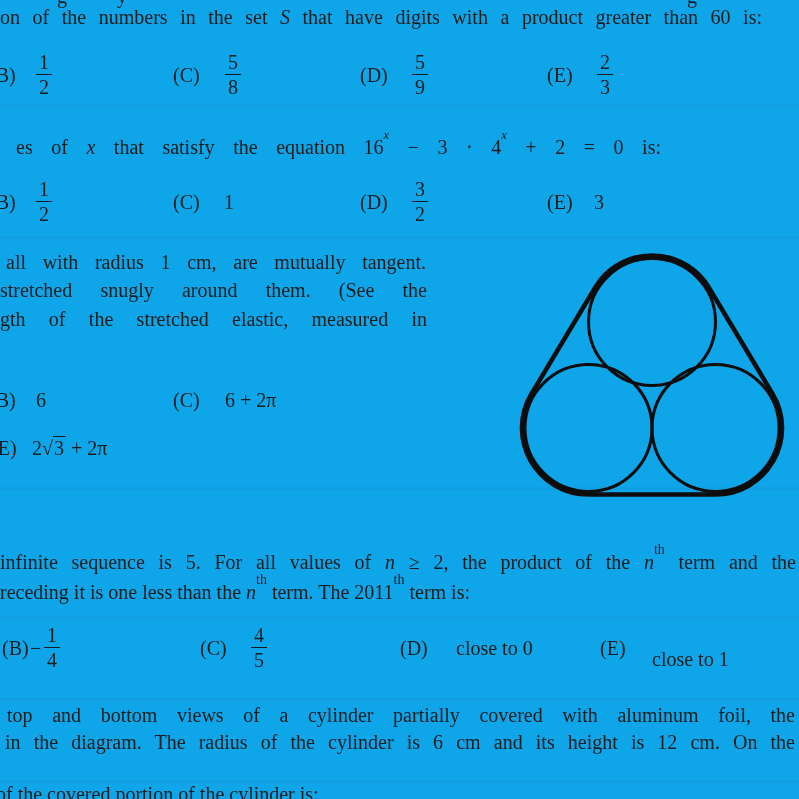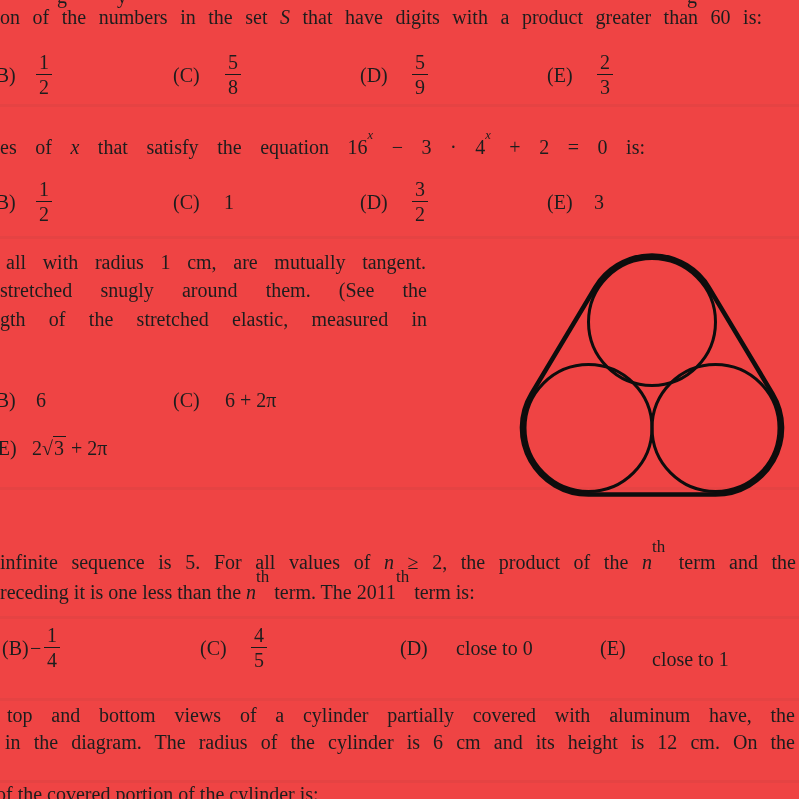--- a/index.html
+++ b/index.html
@@ -1,33 +1,33 @@
 <!DOCTYPE html>
 <html><head>
 <meta charset="utf-8">
 <style>
   html,body{margin:0;padding:0;background:#e8e8e8;}
   .page{
     position:relative;width:799px;height:799px;overflow:hidden;
-    background:#ef4444;color:#1d1d1d;
+    background:#0ea5e9;color:#1d1d1d;
     font-family:"Liberation Serif","DejaVu Serif",serif;
     font-size:20px;line-height:25px;
   }
   .line{position:absolute;white-space:nowrap;}
   .jline{position:absolute;text-align:justify;text-align-last:justify;}
   .frag{position:absolute;top:-16px;white-space:nowrap;}
   .row{position:absolute;left:0;width:799px;height:60px;}
   .clabel{position:absolute;white-space:nowrap;}
   .cval{position:absolute;white-space:nowrap;}
   .frac{position:absolute;display:inline-block;text-align:center;}
   .frac .num,.frac .den{display:block;font-size:20px;line-height:24px;padding:0 3px;}
   .frac .den{border-top:1.8px solid #1a1a1a;}
   .ital{font-style:italic;}
   sup.exp{font-size:12.5px;font-style:italic;position:relative;top:-0.55em;line-height:0;}
-  sup.ord{font-size:17px;position:relative;top:-0.55em;line-height:0;}
+  sup.ord{font-size:14px;position:relative;top:-0.55em;line-height:0;}
   .sqrt-radicand{border-top:1.8px solid #1a1a1a;padding:0 2px 0 1px;}
   .streak{position:absolute;left:0;width:799px;height:3px;background:rgba(60,60,60,0.05);}
   .diagram-svg{position:absolute;left:0;top:0;pointer-events:none;}
 </style>
 </head>
 <body>
 
 <div class="page">
 
   <div class="streak" style="top:104px"></div>
@@ -61,21 +61,21 @@
         <span class="num">5</span>
         <span class="den">9</span>
       </span>
     <span class="clabel" style="left:547px;top:13px">(E)</span>
     <span class="frac" style="left:597px;top:0">
         <span class="num">2</span>
         <span class="den">3</span>
       </span>
   </div>
 
-  <div class="jline" style="left:0;top:135px;width:645px">
+  <div class="jline" style="left:16px;top:135px;width:645px">
     <span>es of </span><span class="ital">x</span><span> that satisfy the equation 16</span><sup class="exp">x</sup><span> − 3 · 4</span><sup class="exp">x</sup><span> + 2 = 0 is:</span>
   </div>
 
   <div class="row" style="top:177px">
     <span class="clabel" style="left:-11px;top:13px">(B)</span>
     <span class="frac" style="left:36px;top:0">
         <span class="num">1</span>
         <span class="den">2</span>
       </span>
     <span class="clabel" style="left:173px;top:13px">(C)</span>
@@ -130,17 +130,17 @@
     <span class="frac" style="left:251px;top:0">
         <span class="num">4</span>
         <span class="den">5</span>
       </span>
     <span class="clabel" style="left:400px;top:13px">(D)</span>
     <span class="cval" style="left:456px;top:13px">close to 0</span>
     <span class="clabel" style="left:600px;top:13px">(E)</span>
     <span class="cval" style="left:652px;top:24px">close to 1</span>
   </div>
 
-  <div class="jline" style="left:7px;top:703px;width:788px">top and bottom views of a cylinder partially covered with aluminum have, the</div>
+  <div class="jline" style="left:7px;top:703px;width:788px">top and bottom views of a cylinder partially covered with aluminum foil, the</div>
   <div class="jline" style="left:5px;top:730px;width:790px">in the diagram. The radius of the cylinder is 6 cm and its height is 12 cm. On the</div>
   <div class="line" style="left:-4px;top:782px">of the covered portion of the cylinder is:</div>
 
 </div>
 
 </body></html>

